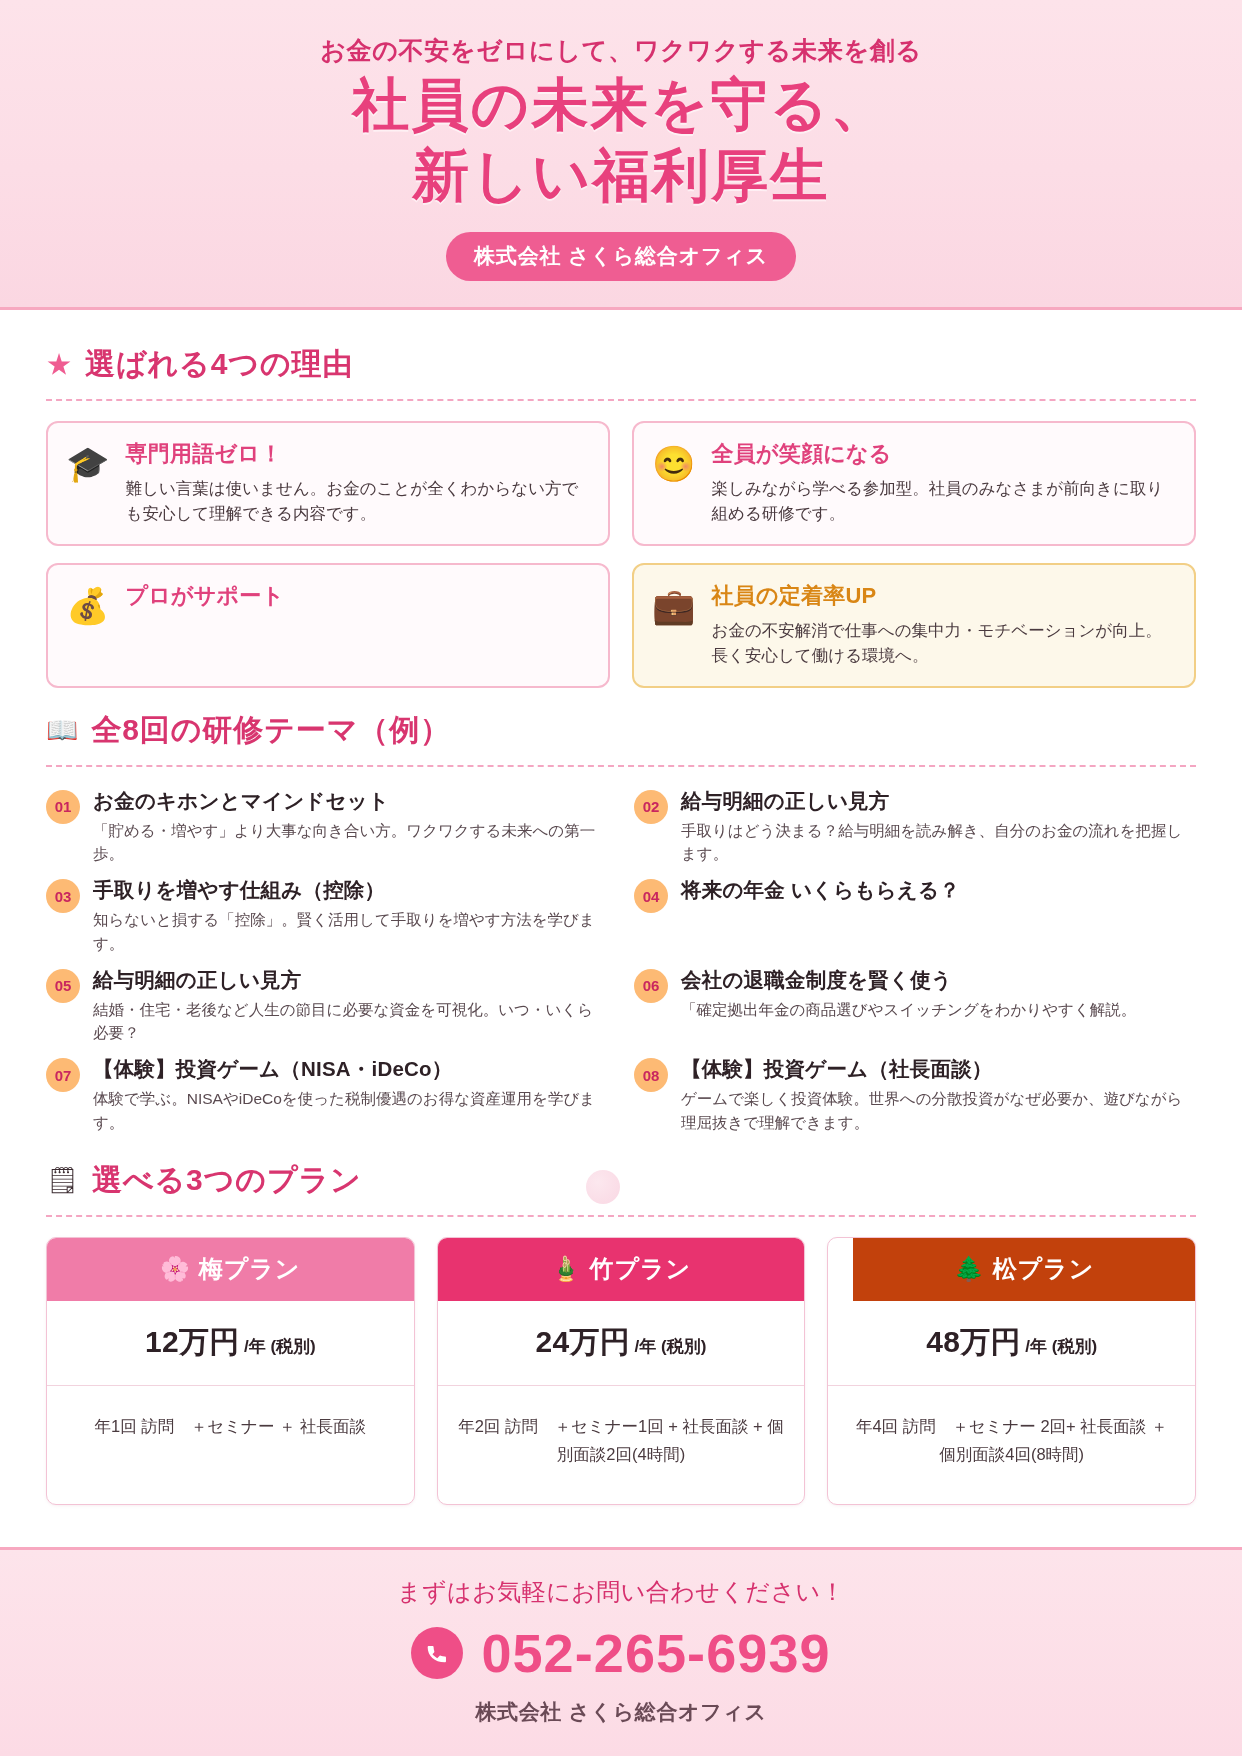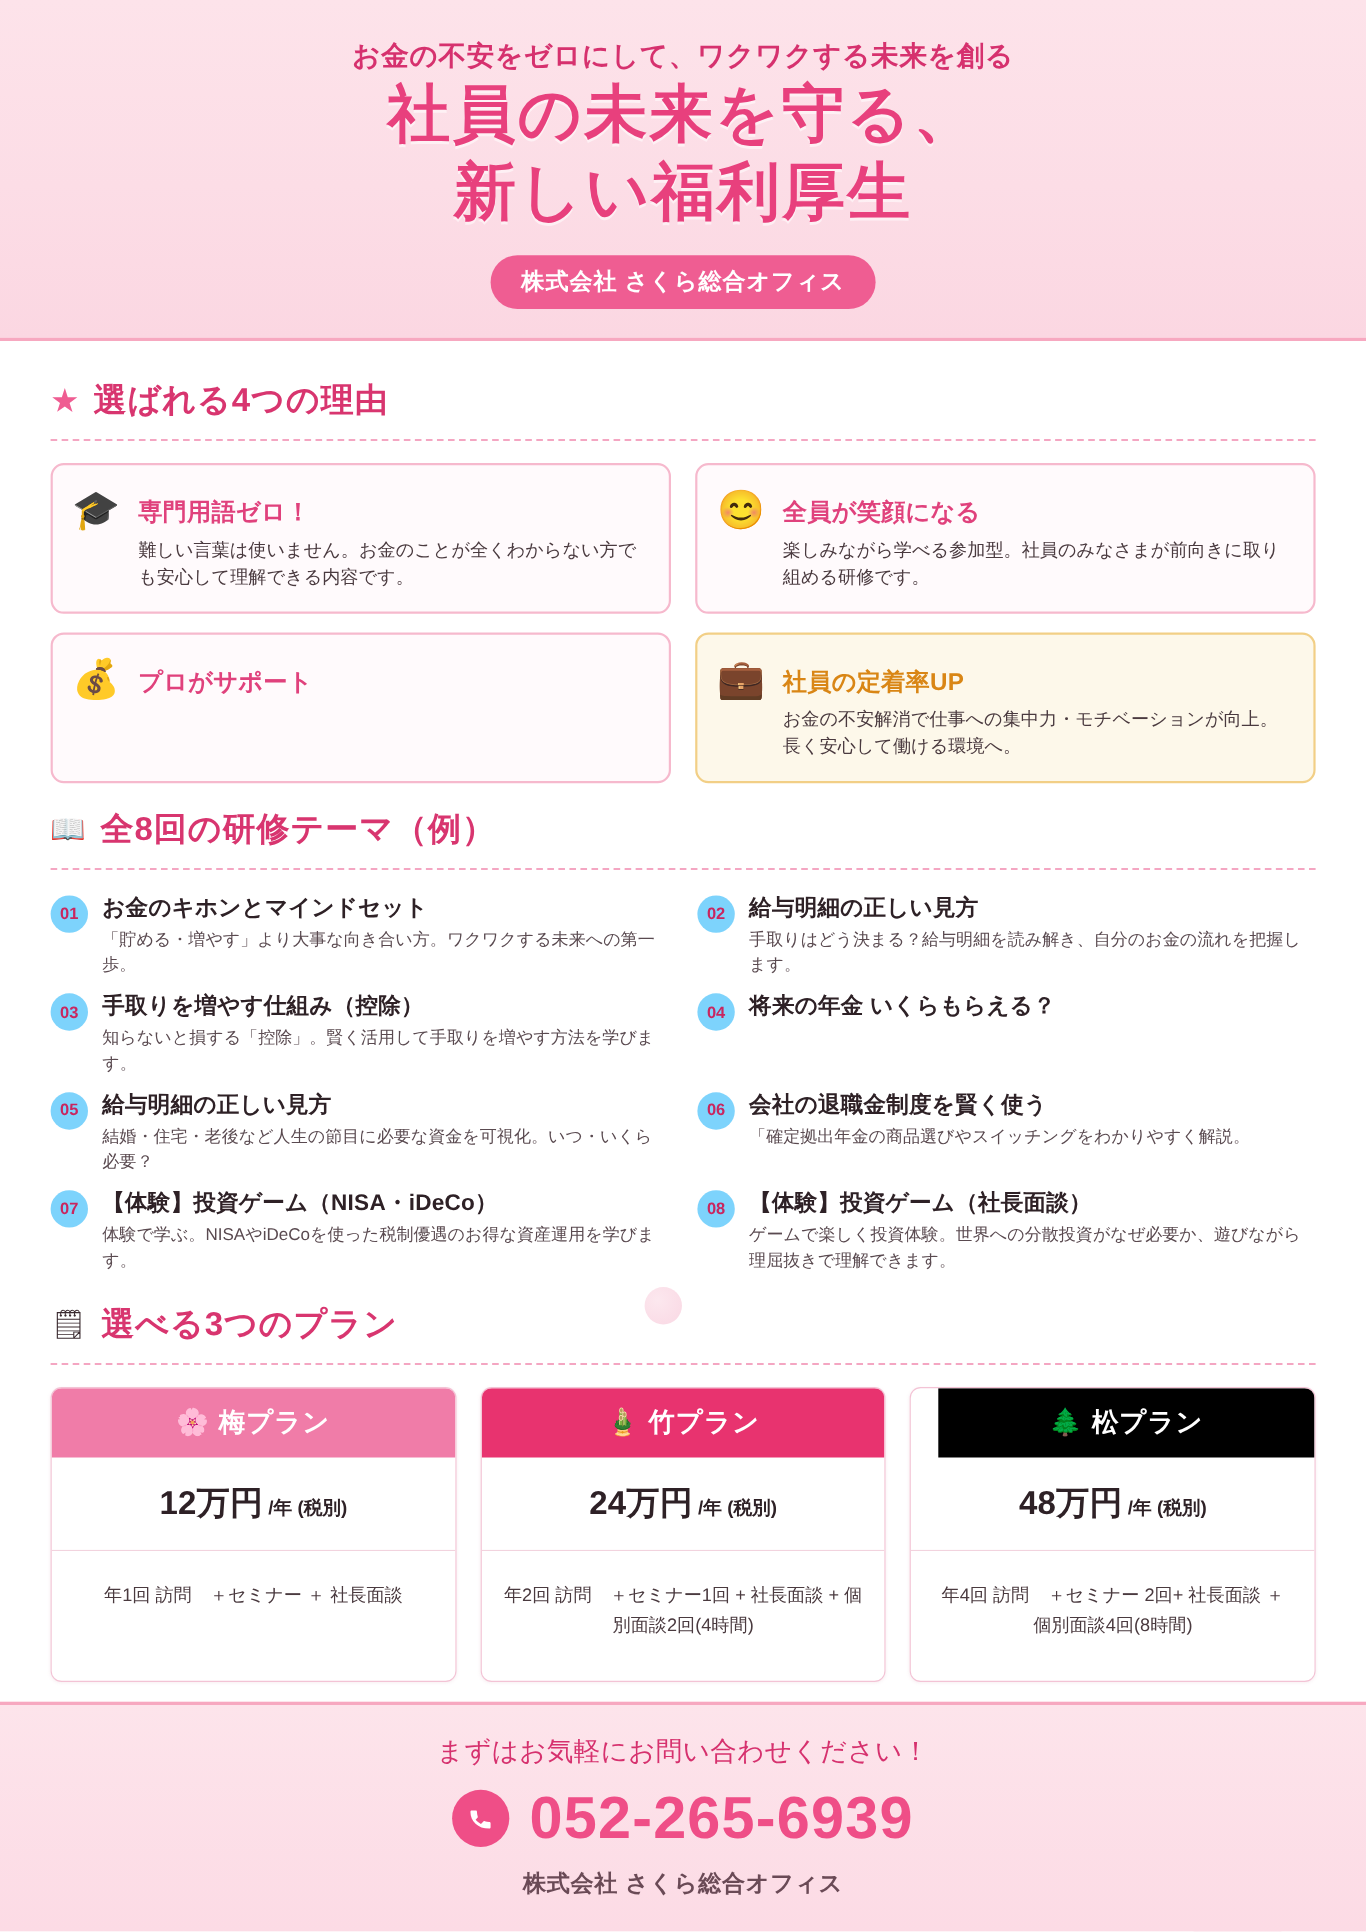--- a/index.html
+++ b/index.html
@@ -106,41 +106,40 @@
     border-color: #f2cf86;
     background: #fdf8ea;
   }
   .reason-ico { font-size: 35px; line-height: 1.1; flex: 0 0 auto; padding-top: 6px; }
   .reason-title {
     font-size: 22px;
     font-weight: bold;
     color: #e0417c;
     margin-bottom: 7px;
     letter-spacing: 0.01em;
-    margin-top: 12px;
   }
   .reason-card.accent .reason-title { color: #d98615; }
   .reason-body {
     font-size: 16.5px;
     line-height: 1.55;
     color: #4a3a3f;
   }
 
   
   .themes {
     display: grid;
     grid-template-columns: 1fr 1fr;
     gap: 11px 26px;
   }
   .theme-item { display: flex; gap: 13px; align-items: flex-start; }
   .theme-num {
     flex: 0 0 auto;
     width: 34px; height: 34px;
     border-radius: 50%;
-    background: #7dd3fc;
+    background: #fdba74;
     color: #c9265f;
     font-size: 15px;
     font-weight: bold;
     display: flex; align-items: center; justify-content: center;
     margin-top: 3px;
   }
   .theme-title {
     font-size: 20.5px;
     font-weight: bold;
     color: #2e2126;
@@ -170,21 +169,21 @@
   .plan-head {
     text-align: center;
     color: #ffffff;
     font-size: 24px;
     font-weight: bold;
     padding: 15px 6px 16px;
     letter-spacing: 0.04em;
   }
   .plan-1 .plan-head { background: #f07ca8; }
   .plan-2 .plan-head { background: #e8336f; }
-  .plan-3 .plan-head { background: #000000; margin-left: 25px; }
+  .plan-3 .plan-head { background: #c2410c; margin-left: 25px; }
   .plan-price {
     text-align: center;
     padding: 21px 6px 22px;
     border-bottom: 1px solid #f2d3de;
     color: #2e2126;
   }
   .plan-price .amount { font-size: 30px; font-weight: bold; letter-spacing: 0.01em; }
   .plan-price .unit { font-size: 17px; font-weight: bold; }
   .plan-desc {
     text-align: center;

